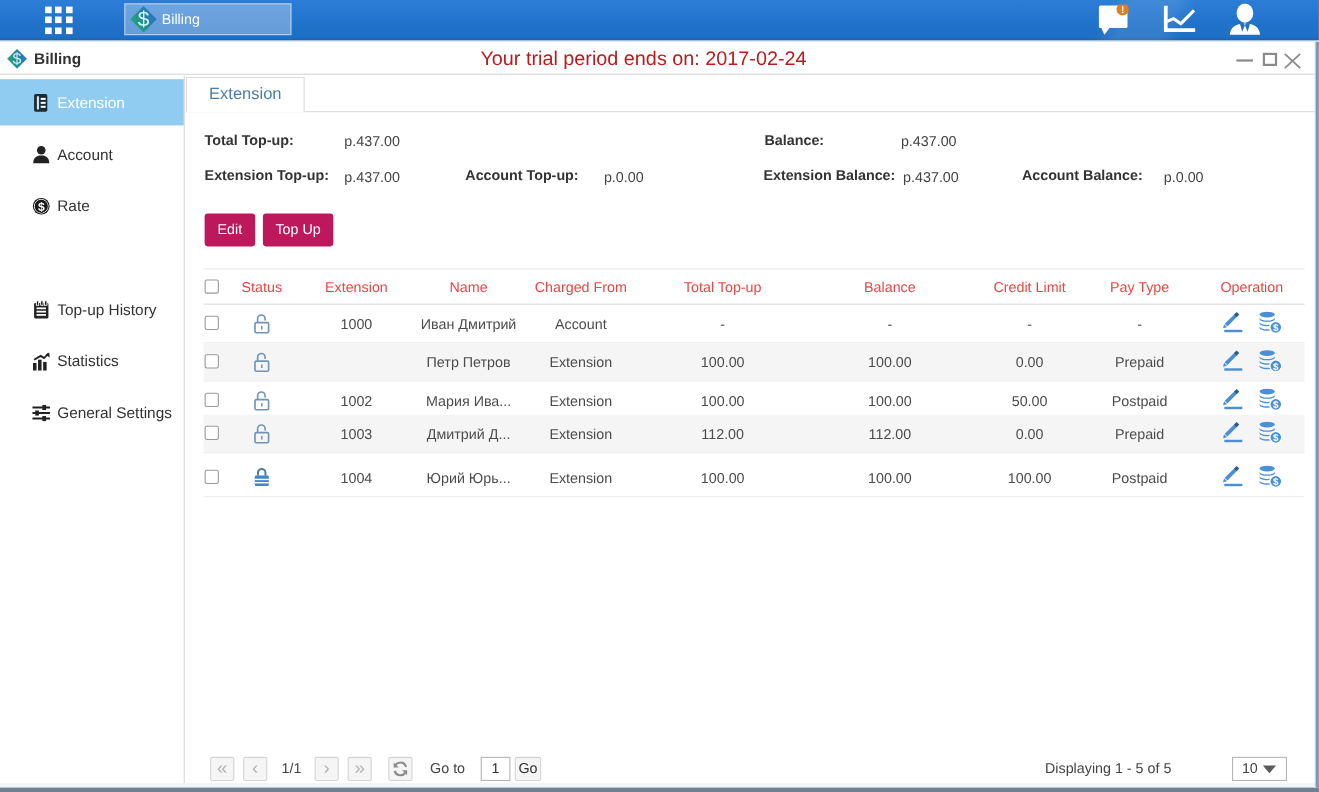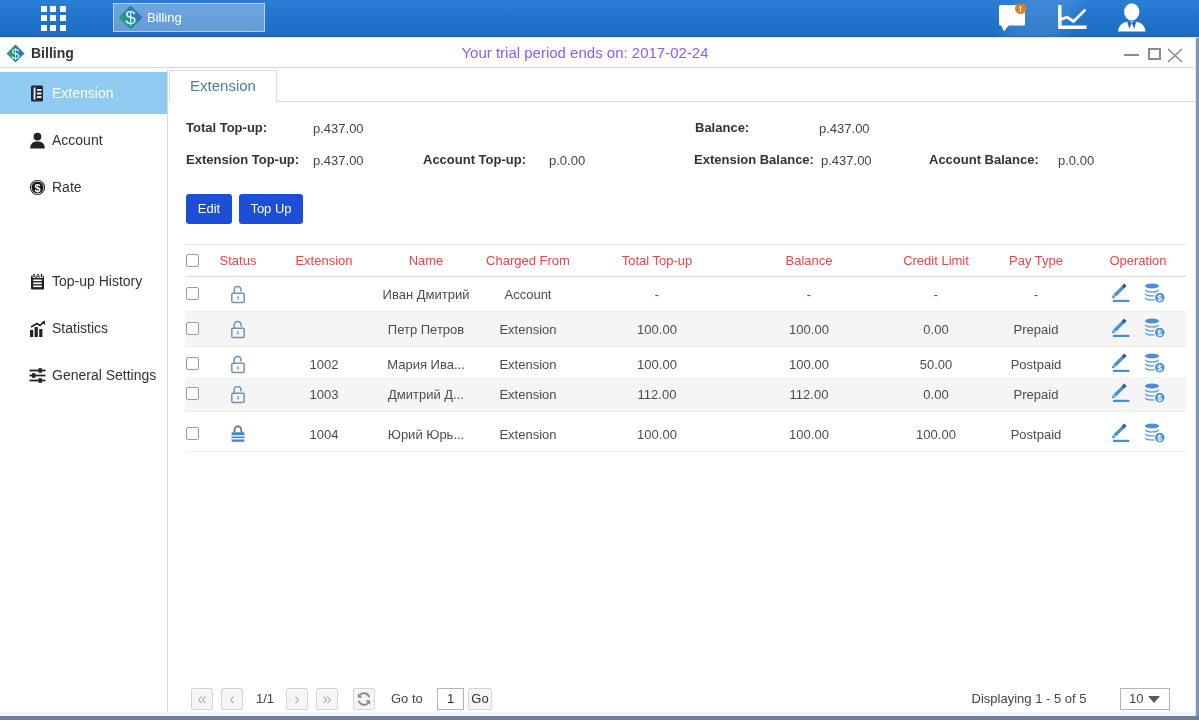--- a/index.html
+++ b/index.html
@@ -7,35 +7,35 @@
 
 .topbar{position:absolute;left:0;top:0;width:1199px;height:37px;background:linear-gradient(180deg,#2b7dd6 0%,#2173ca 55%,#1d6ec4 92%,#245f9c 100%);overflow:hidden}
 .topbar .streak{position:absolute;left:900px;top:-20px;width:260px;height:80px;background:linear-gradient(115deg,rgba(255,255,255,0) 40%,rgba(255,255,255,.10) 47%,rgba(255,255,255,.10) 60%,rgba(255,255,255,0) 67%)}
 .grid9{position:absolute;left:41px;top:6px;width:25px;height:25px}
 .grid9 i{position:absolute;width:6px;height:6px;background:#fff}
 .task{position:absolute;left:113px;top:3px;width:152px;height:29px;background:rgba(255,255,255,.32);border:1px solid rgba(255,255,255,.52)}
 .task .lbl{position:absolute;left:33px;top:0;height:27px;line-height:27px;color:#fff;font-size:13px}
 
 .titlebar{position:absolute;left:0;top:37px;width:1199px;height:31px;background:#fff;border-top:1px solid #cfe4f3;border-bottom:1px solid #d8d8d8}
 .wtitle{position:absolute;left:31px;top:0;height:30px;line-height:30px;font-size:14px;font-weight:bold;color:#333}
-.trial{position:absolute;left:0;top:0;width:1170px;height:30px;line-height:30px;text-align:center;font-size:15px;color:#8b5cf6}
+.trial{position:absolute;left:0;top:0;width:1170px;height:30px;line-height:30px;text-align:center;font-size:18px;color:#b91c1c}
 .wc{position:absolute;color:#8a8a8a}
 
 .sidebar{position:absolute;left:0;top:69px;width:168px;height:643px;background:#fff;border-right:1px solid #d8d8d8}
 .mitem{position:absolute;left:0;width:167px;height:42px;color:#333;font-size:14px}
 .mitem .txt{position:absolute;left:52px;top:0;height:42px;line-height:42px}
 .mitem.sel{background:#90cbf1;color:#fff}
 .micon{position:absolute;left:29px;top:13px;width:17px;height:17px}
 
 .content{position:absolute;left:169px;top:69px;width:1028px;height:643px;background:#fff}
 .tabline{position:absolute;left:0;top:32px;width:1028px;height:1px;background:#dcdcdc}
 .tab{position:absolute;left:0;top:1px;width:108px;height:32px;background:#fff;border:1px solid #dcdcdc;border-bottom:none;color:#4b7cab;font-size:15px;text-align:center;line-height:30px}
 .flabel{position:absolute;font-size:13px;font-weight:bold;color:#333;height:20px;line-height:20px}
 .fval{position:absolute;font-size:13px;color:#444;height:20px;line-height:20px}
-.btn{position:absolute;background:#1d4ed8;color:#fff;font-size:13px;text-align:center;border-radius:3px}
+.btn{position:absolute;background:#be185d;color:#fff;font-size:13px;text-align:center;border-radius:3px}
 
 .thead{position:absolute;left:16px;top:175px;width:1001px;height:33px;border-top:1px solid #e9e9e9;border-bottom:1px solid #dadada}
 .trow{position:absolute;left:16px;width:1001px;height:35px;border-bottom:1px solid #efefef}
 .trow.alt{background:#f5f5f5}
 .tc{position:absolute;top:0;height:100%;display:flex;align-items:center;justify-content:center;font-size:13px;color:#4c4c4c;white-space:nowrap}
 .hc{color:#ef4444}
 .cb{position:absolute;width:13px;height:13px;border:1px solid #9b9b9b;border-radius:2px;background:#fff}
 
 .pbtn{position:absolute;width:22px;height:22px;background:#f5f5f5;border:1px solid #d4d4d4;color:#b3b3b3;text-align:center;line-height:19px;font-size:17px;border-radius:2px}
 .ptxt{position:absolute;font-size:13px;color:#444;height:22px;line-height:22px}
@@ -207,20 +207,21 @@
 
  <div class="trow" style="top:208px">
   <div class="cb" style="left:1px;top:10px"></div>
   <div class="tc c1">
         <svg width="18" height="19" viewBox="0 0 18 19">
           <rect x="2.8" y="8.3" width="12.4" height="9.2" rx="1.3" fill="none" stroke="#6f94b8" stroke-width="1.5"></rect>
           <path d="M5.2,8 L5.2,4.8 A3.4,3.4 0 0 1 12,4.8 L12,6.4" fill="none" stroke="#6f94b8" stroke-width="1.5"></path>
           <line x1="9" y1="11.3" x2="9" y2="14.6" stroke="#6f94b8" stroke-width="1.4"></line>
         </svg>
       </div>
+  <div class="tc c2">1000</div>
   <div class="tc c3">Иван Дмитрий</div>
   <div class="tc c4">Account</div>
   <div class="tc c5">-</div>
   <div class="tc c6">-</div>
   <div class="tc c7">-</div>
   <div class="tc c8">-</div>
   <svg style="position:absolute;left:926px;top:6px" width="23" height="21" viewBox="0 0 23 21">
         <path d="M3.6,12.6 L12.6,3.6" stroke="#4a8fd4" stroke-width="3.4"></path>
         <path d="M12,4.2 L14.4,1.8" stroke="#2f5d84" stroke-width="3.4"></path>
         <polygon points="0.9,15.3 1.8,11.7 4.5,14.4" fill="#4a8fd4"></polygon>
@@ -378,21 +379,21 @@
 <div class="pbtn" style="left:316px;top:688px">»</div>
 <div class="pbtn" style="left:353px;top:688px"><svg width="14" height="14" viewBox="0 0 14 14" style="margin-top:3px">
       <path d="M12.2,5.2 A5.4,5.4 0 0 0 2.6,3.4" stroke="#8b8b8b" stroke-width="1.9" fill="none"></path>
       <polygon points="0.9,1.2 0.9,5.8 5.5,5.8" fill="#8b8b8b"></polygon>
       <path d="M1.8,8.8 A5.4,5.4 0 0 0 11.4,10.6" stroke="#8b8b8b" stroke-width="1.9" fill="none"></path>
       <polygon points="13.1,12.8 13.1,8.2 8.5,8.2" fill="#8b8b8b"></polygon>
     </svg></div>
 <div class="ptxt" style="left:391px;top:688px">Go to</div>
 <div class="abs" style="left:437px;top:688px;width:27px;height:22px;border:1px solid #b5b5b5;background:#fff;font-size:13px;color:#333;text-align:center;line-height:20px">1</div>
 <div class="pbtn" style="left:468px;top:688px;width:24px;color:#333;font-size:13px">Go</div>
-<div class="ptxt" style="left:950px;top:688px;width:158px;text-align:center">Displaying 1 - 5 of 5</div>
+<div class="ptxt" style="left:950px;top:688px;width:158px;text-align:left">Displaying 1 - 5 of 5</div>
 <div class="abs" style="left:1120px;top:688px;width:50px;height:22px;border:1px solid #b5b5b5;background:#fff">
  <div class="abs" style="left:8px;top:0;height:20px;line-height:20px;font-size:13px;color:#444">10</div>
  <div class="abs" style="left:27px;top:7px;width:0;height:0;border-left:6px solid transparent;border-right:6px solid transparent;border-top:7px solid #5a5a5a"></div>
 </div>
 
 <div class="abs" style="left:0;top:712px;width:1199px;height:4px;background:#eef5fb"></div>
 <div class="abs" style="left:0;top:716px;width:1199px;height:4px;background:#6e8092"></div>
 <div class="abs" style="left:1195px;top:38px;width:1px;height:678px;background:#dcecf7"></div>
 <div class="abs" style="left:1196px;top:38px;width:3px;height:678px;background:#7e98b0"></div>
 

